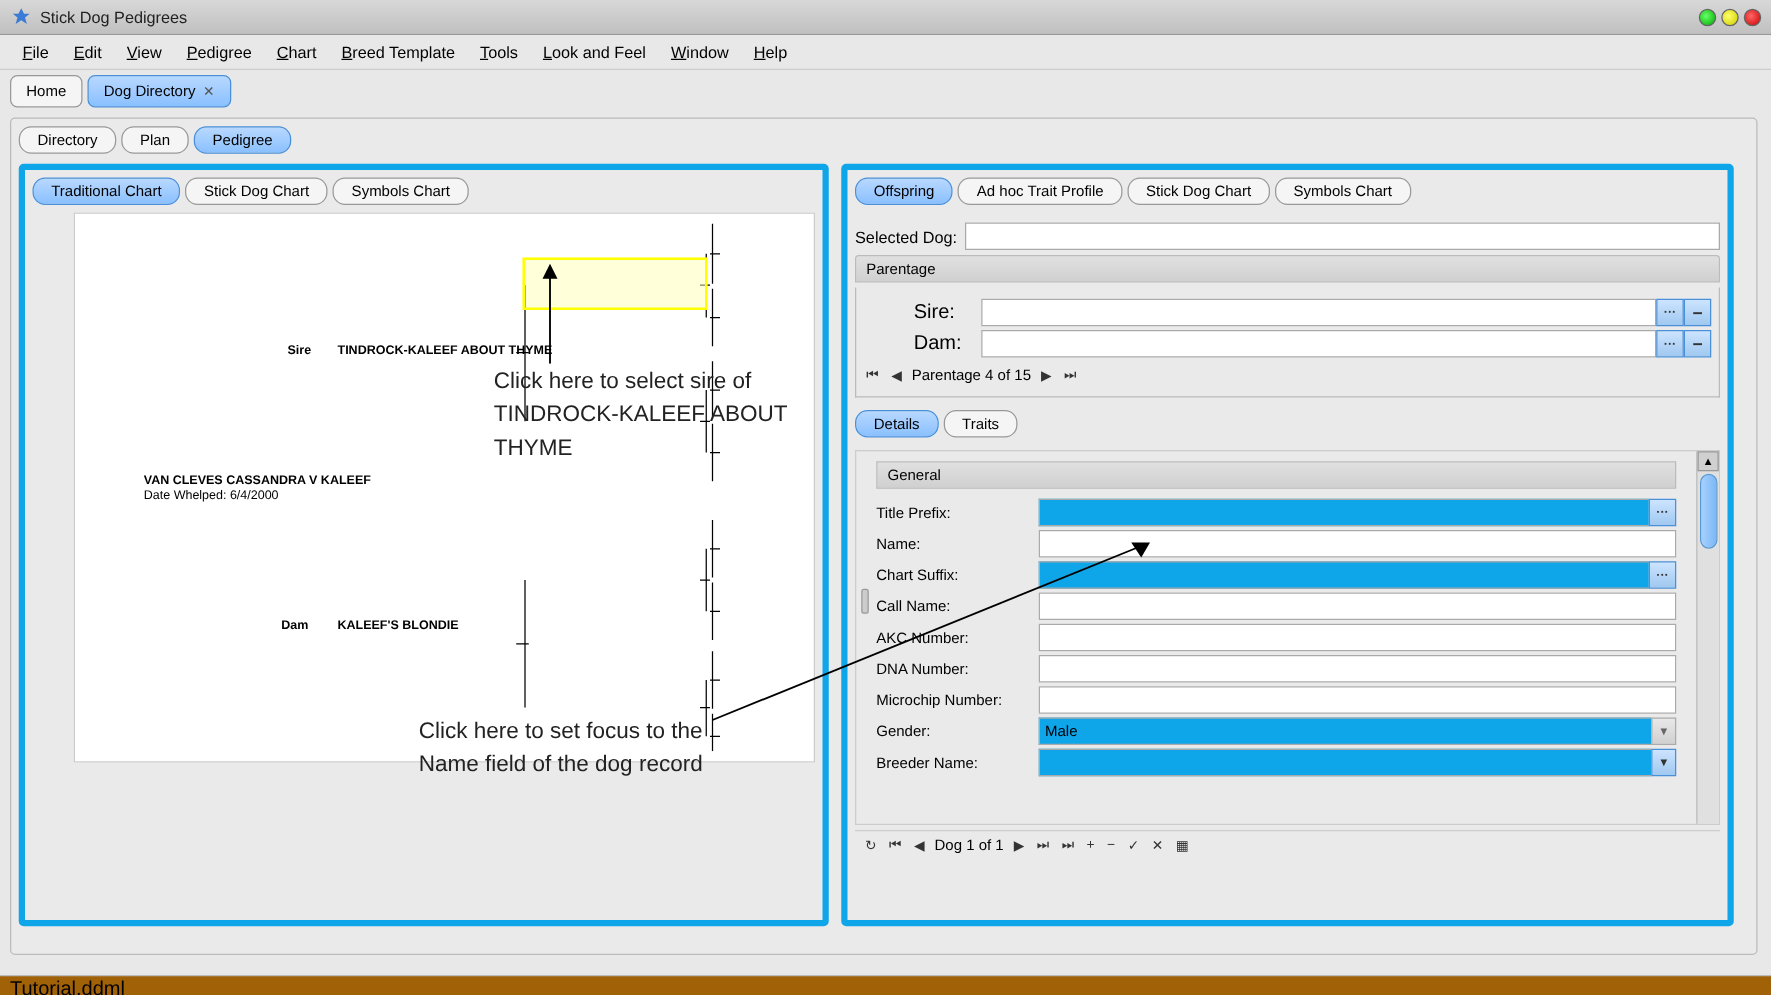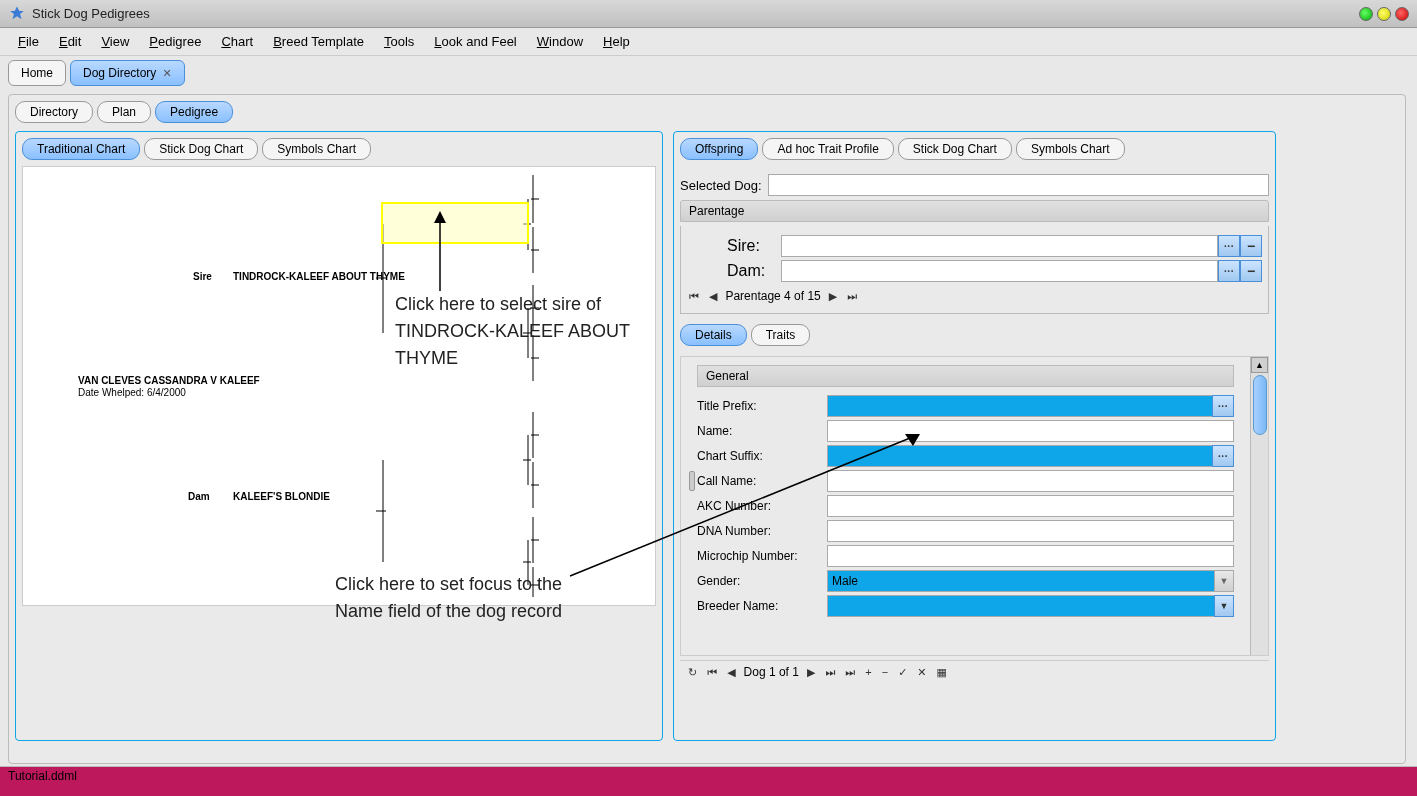--- a/index.html
+++ b/index.html
@@ -26,25 +26,25 @@
 .content { display: flex; padding: 8px; gap: 0; position: relative; align-items: center; }
 .panel-frame { border: 1px solid #bbb; border-radius: 4px; background: #eaeaea; padding: 6px; }
 .outer-panel { width: 1398px; height: 670px; }
 
 .sub-tabs { display: flex; gap: 4px; margin-bottom: 8px; }
 .sub-tab { padding: 3px 14px; border: 1px solid #999; border-radius: 10px; background: #f5f5f5; font-size: 12px; cursor: pointer; }
 .sub-tab.active { background: linear-gradient(to bottom, #b8d8ff, #8ac0ff); border-color: #4a90d9; }
 
 .split { display: flex; gap: 10px; height: 610px; position: relative; }
 .left-pane { width: 648px; }
-.right-pane { width: 603px; }
-.pane-box { border: 1px solid #0ea5e9; border-radius: 4px; background: #eaeaea; padding: 6px; height: 100%; }
+.right-pane { width: 714px; }
+.pane-box { border: 5px solid #0ea5e9; border-radius: 4px; background: #eaeaea; padding: 6px; height: 100%; }
 
 .chart-tabs { display: flex; gap: 4px; margin-bottom: 6px; }
-.chart-area { background: #fff; border: 1px solid #ccc; height: 440px; position: relative; padding: 28px; font-size: 10px; overflow: hidden; }
+.chart-area { background: #fff; border: 1px solid #ccc; height: 440px; position: relative; padding: 28px; font-size: 10px; overflow: hidden; margin-left: 33px; }
 
 .sire-hl { position: absolute; left: 358px; top: 35px; width: 148px; height: 42px; border: 2px solid #ff0; background: rgba(255,255,180,0.5); }
 
 .annotation { position: absolute; font-size: 18px; color: #222; line-height: 1.5; }
 .arrow-line { position: absolute; }
 
 .right-section { display: flex; flex-direction: column; gap: 4px; }
 .sel-dog-row { display: flex; align-items: center; gap: 6px; margin-top: 4px; }
 .sel-dog-row input { flex: 1; height: 22px; border: 1px solid #aaa; padding: 0 4px; background: #fff; font-size: 12px; }
 .section-header { background: linear-gradient(to bottom, #e0e0e0, #d0d0d0); border: 1px solid #bbb; border-radius: 3px 3px 0 0; padding: 3px 8px; font-size: 12px; }
@@ -67,21 +67,21 @@
 .general-header { background: linear-gradient(to bottom, #e0e0e0, #d0d0d0); border: 1px solid #bbb; padding: 3px 8px; font-size: 12px; margin-bottom: 8px; }
 .gen-row { display: flex; align-items: center; margin: 3px 0; }
 .gen-label { width: 130px; font-size: 12px; }
 .gen-input { flex: 1; height: 22px; border: 1px solid #aaa; background: #fff; padding: 0 4px; font-size: 12px; }
 .gen-combo { flex: 1; display: flex; }
 .gen-combo input { flex: 1; height: 22px; border: 1px solid #aaa; border-right: none; background: #0ea5e9; padding: 0 4px; font-size: 12px; }
 .combo-btn { width: 20px; height: 22px; border: 1px solid #aaa; background: linear-gradient(to bottom, #e8e8e8, #d0d0d0); font-size: 9px; color: #666; }
 .combo-btn.blue { background: linear-gradient(to bottom, #cce4ff, #a0c8f0); border-color: #4a90d9; color: #333; }
 
 .bottom-nav { display: flex; align-items: center; gap: 6px; padding: 4px 6px; font-size: 12px; border-top: 1px solid #ccc; }
-.statusbar { position: absolute; bottom: 0; left: 0; right: 0; height: 30px; background: #be185d; border-top: 1px solid #bbb; padding: 2px 8px; font-size: 12px; }
+.statusbar { position: absolute; bottom: 0; left: 0; right: 0; height: 16px; background: #a16207; border-top: 1px solid #bbb; padding: 2px 8px; font-size: 16px; }
 
 .splitter-handle { position: absolute; left: 674px; top: 340px; width: 6px; height: 20px; background: #ccc; border: 1px solid #999; border-radius: 2px; }
 </style>
 </head>
 <body>
 
 <div class="titlebar">
   <svg class="app-icon" viewBox="0 0 24 24">
       <path fill="#3a7bd5" d="M12 2l3 6h6l-5 4 2 7-6-4-6 4 2-7-5-4h6z"></path>
     </svg>

